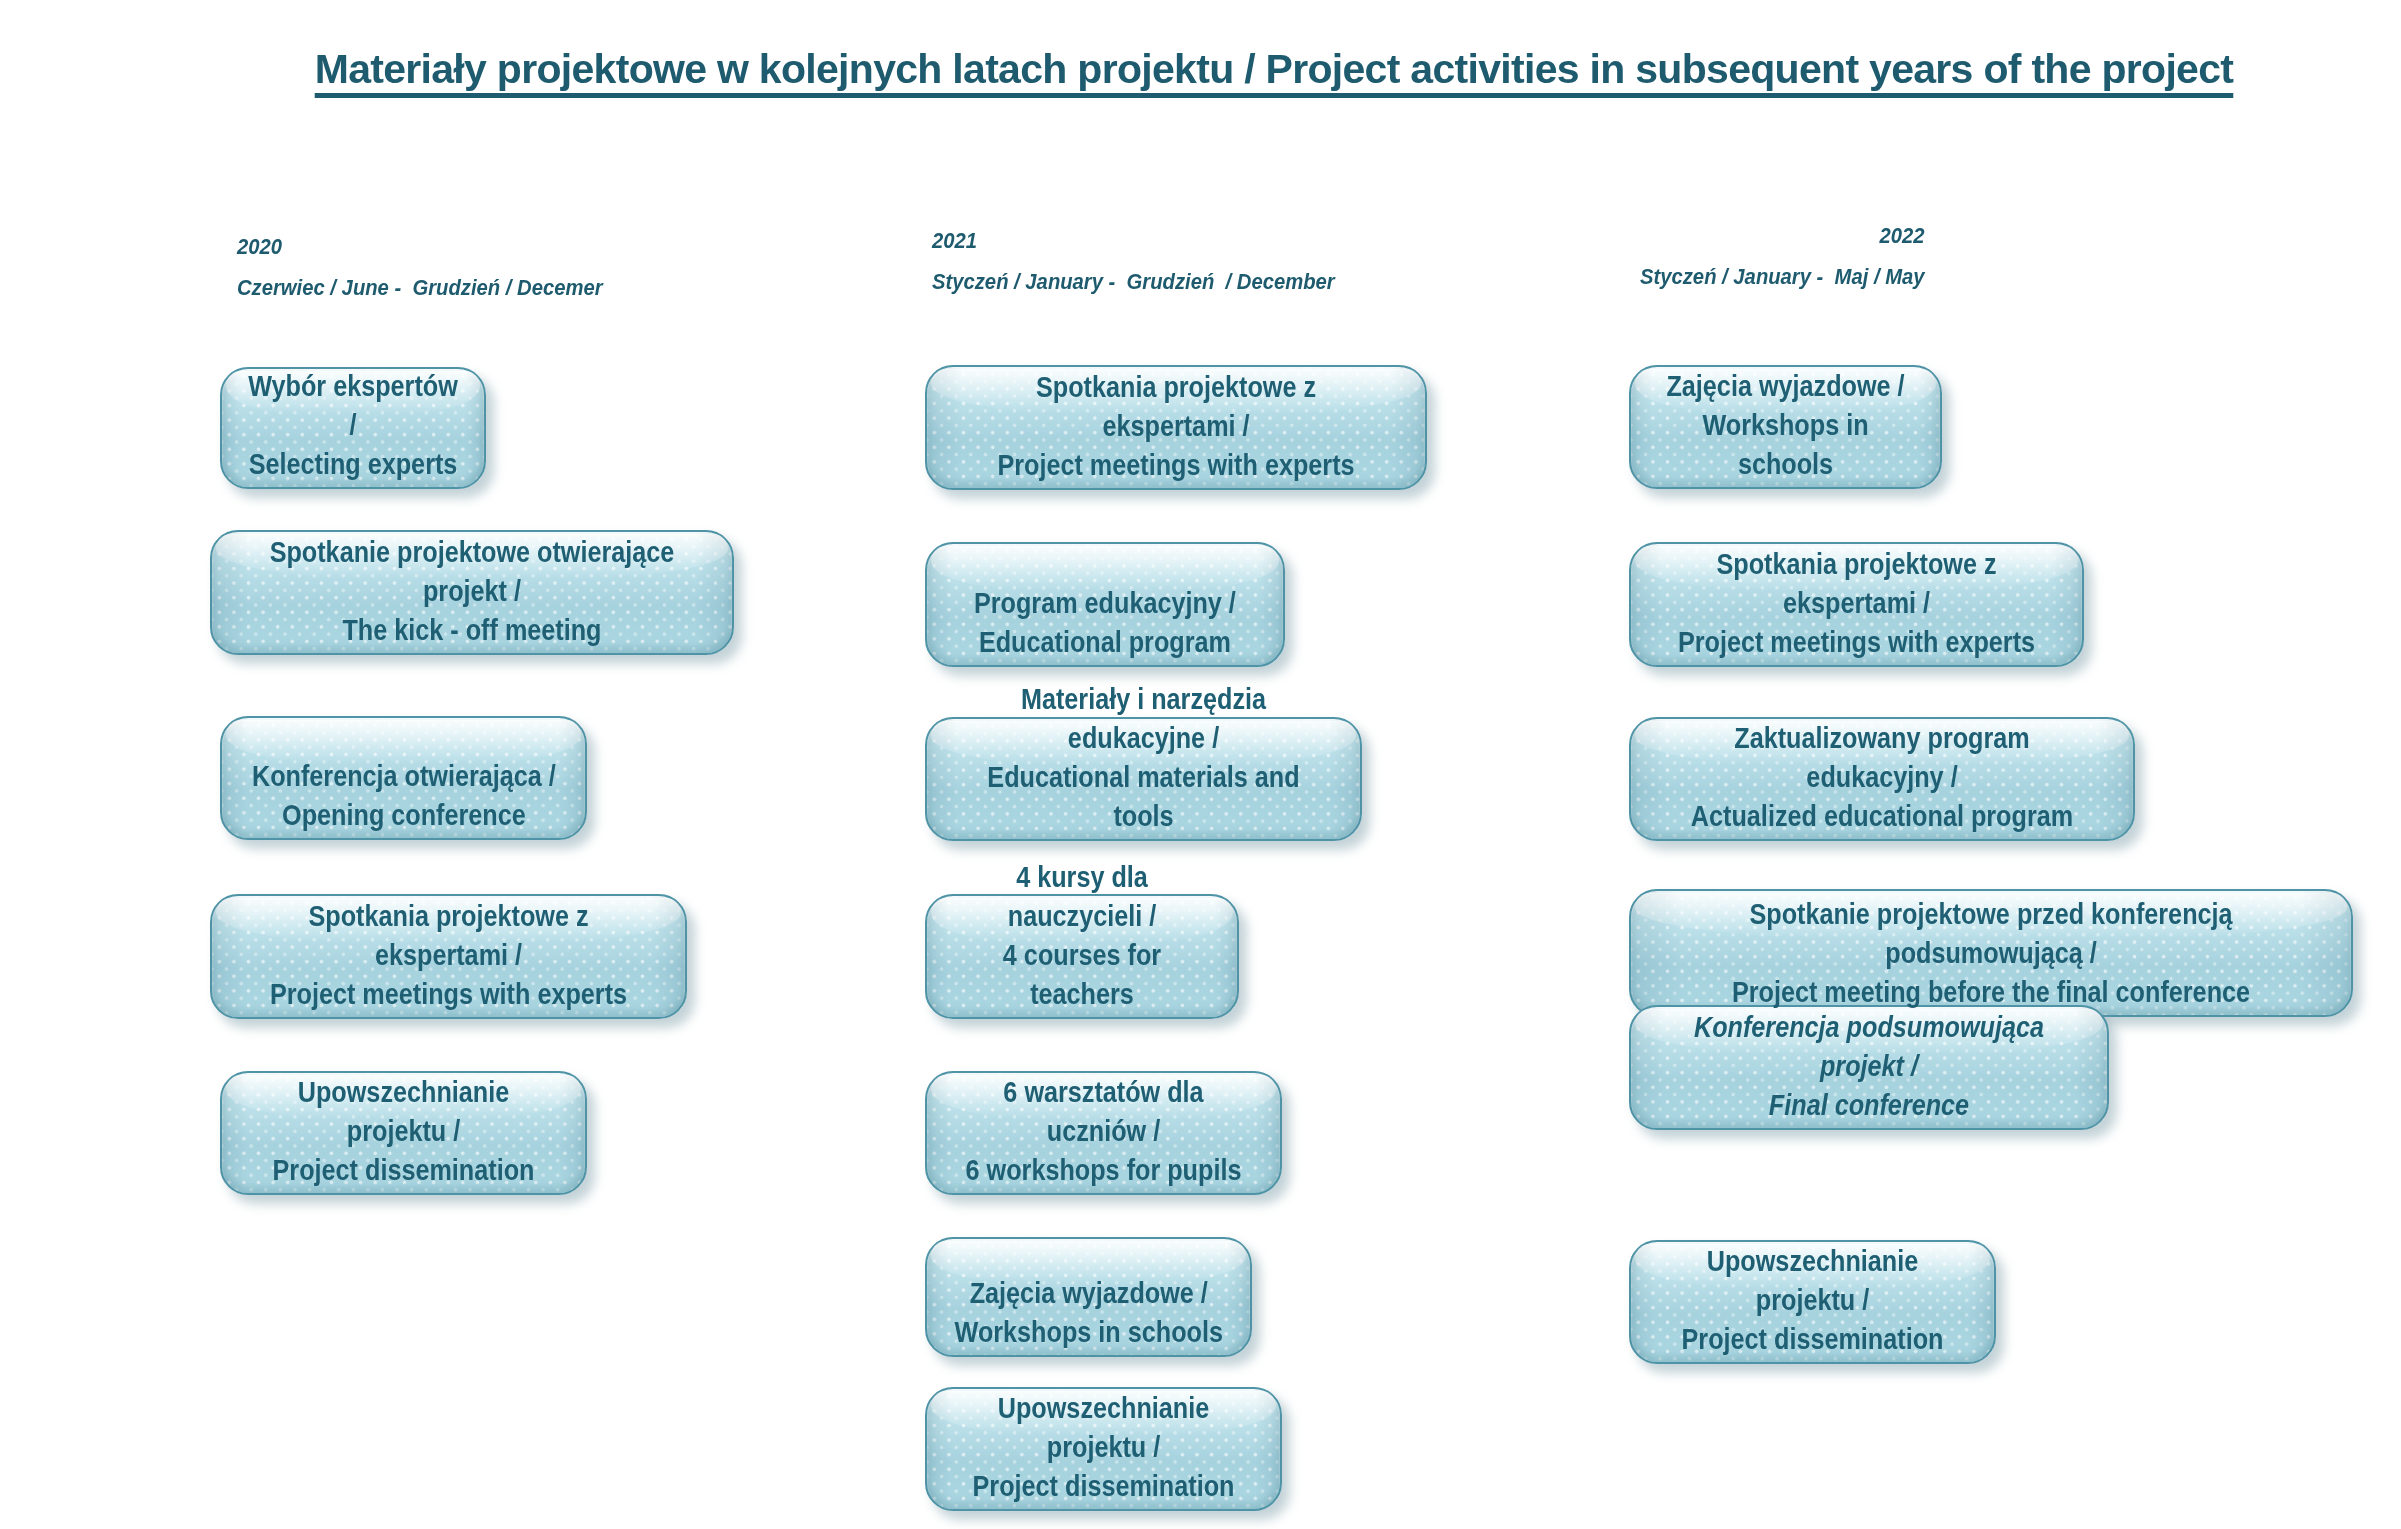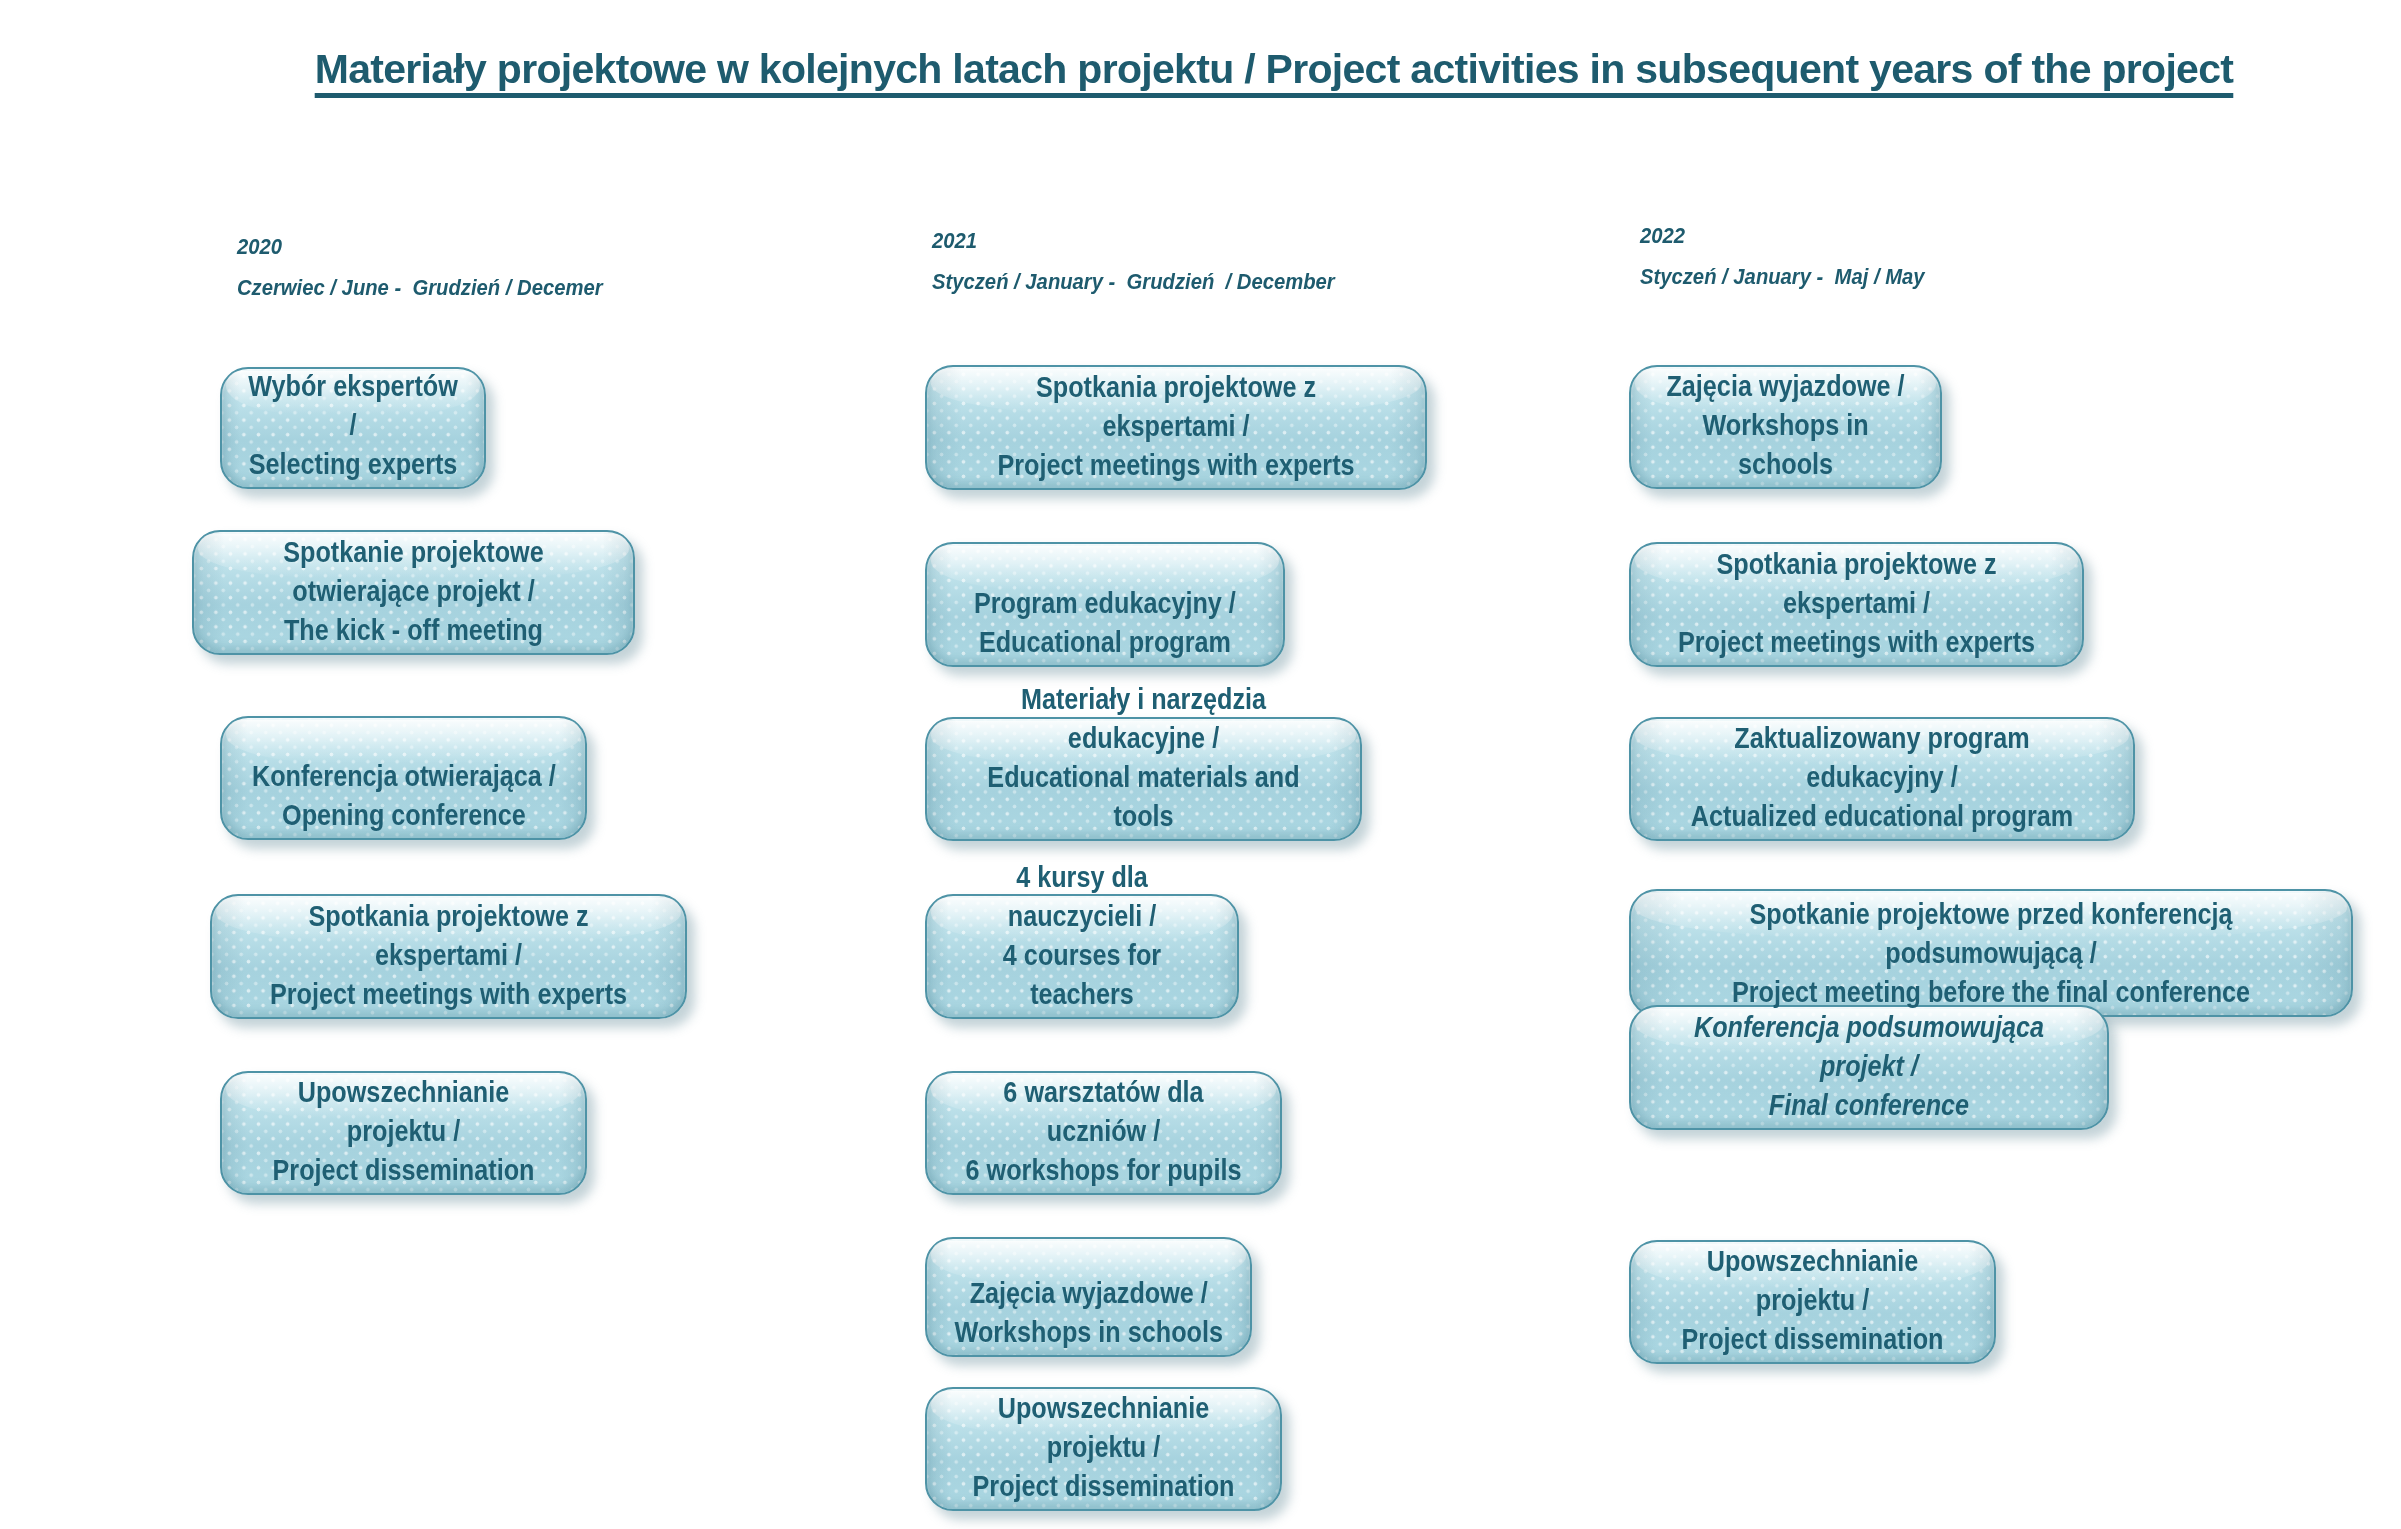--- a/index.html
+++ b/index.html
@@ -86,30 +86,30 @@
   <h1 class="title">Materiały projektowe w kolejnych latach projektu / Project activities in subsequent years of the project</h1>
 
   <div class="col-header" style="left:237px; top:226px;">
     <div>2020</div>
     <div>Czerwiec / June -  Grudzień / Decemer</div>
   </div>
   <div class="col-header" style="left:932px; top:220px;">
     <div>2021</div>
     <div>Styczeń / January -  Grudzień  / December</div>
   </div>
-  <div class="col-header" style="left:1640px; top:215px;">
+  <div class="col-header" style="left:1640px; top:215px;text-align:right;">
     <div>2022</div>
     <div>Styczeń / January -  Maj / May</div>
   </div>
 
   <div class="box" style="left:220px; top:367px; width:266px; height:122px;">
     <span class="box-text">Wybór ekspertów /
 Selecting experts</span>
   </div>
-  <div class="box" style="left:192px; top:530px; width:443px; height:125px;">
+  <div class="box" style="left:210px; top:530px; width:524px; height:125px;">
     <span class="box-text">Spotkanie projektowe otwierające projekt /
 The kick - off meeting</span>
   </div>
   <div class="box" style="left:220px; top:716px; width:367px; height:124px;">
     <span class="box-text">Konferencja otwierająca /
 Opening conference</span>
   </div>
   <div class="box" style="left:210px; top:894px; width:477px; height:125px;">
     <span class="box-text">Spotkania projektowe z ekspertami /
 Project meetings with experts</span>

